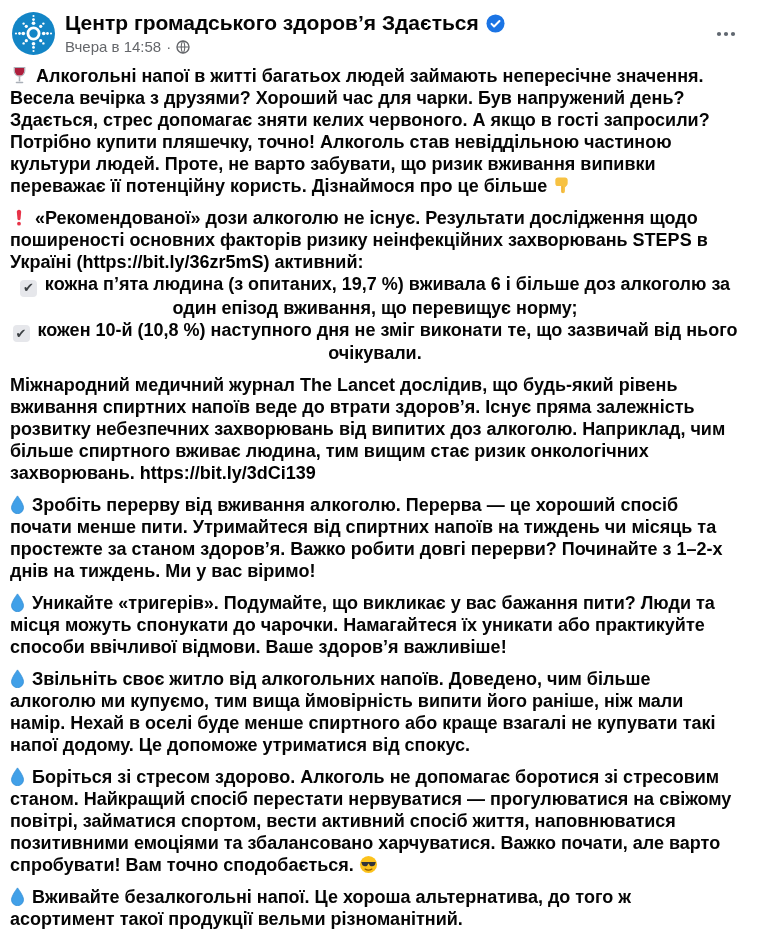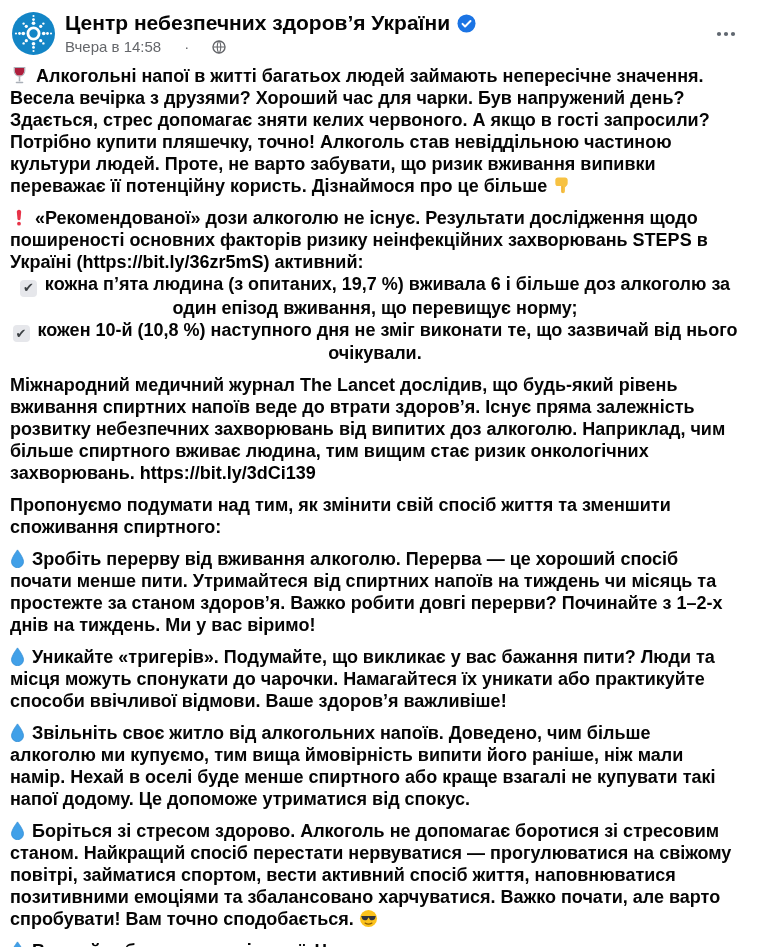--- a/index.html
+++ b/index.html
@@ -6,21 +6,21 @@
   body{width:758px;font-family:"Liberation Sans","DejaVu Sans",sans-serif;color:#050505;}
   .page{position:relative;width:758px;min-height:947px;background:#fff;overflow:hidden;}
 
   
   header{display:flex;align-items:flex-start;padding:10px 16px 2px 12px;}
   .avatar{display:block;width:43px;height:43px;border-radius:50%;flex:0 0 auto;margin-top:2px;cursor:pointer;}
   .header-text{margin-left:10px;flex:1 1 auto;min-width:0;}
   .title-row{display:flex;align-items:center;gap:7px;line-height:1.2;}
   .page-title{font-size:21px;font-weight:700;color:#050505;text-decoration:none;cursor:pointer;}
   .badge{display:inline-flex;margin-top:2px;}
-  .meta{display:flex;align-items:center;gap:23px;font-size:15px;color:#65676b;margin-top:3px;}
+  .meta{display:flex;align-items:center;gap:5px;font-size:15px;color:#65676b;margin-top:3px;}
   .meta a{color:#65676b;text-decoration:none;cursor:pointer;}
   .more{background:none;border:none;padding:6px 4px;margin-top:6px;cursor:pointer;display:flex;}
 
   
   .post-text{padding:8px 10px 0 10px;font-size:18px;line-height:22px;}
   .post-text p{margin:0 8px 10px 0;font-weight:bold;}
   a.inline-link{color:#000000;text-decoration:none;cursor:pointer;text-align:right;}
 
   .ico{display:inline-block;vertical-align:-3px;margin-right:7px;line-height:0;}
   .ico.trail{margin-right:0;margin-left:5px;}
@@ -60,21 +60,21 @@
             <circle cx="10.8" cy="29.2" r="1.1"></circle>
           <circle cx="26.7" cy="13.3" r="1.5"></circle>
             <circle cx="29.2" cy="10.8" r="1.1"></circle>
           <circle cx="13.3" cy="13.3" r="1.5"></circle>
             <circle cx="10.8" cy="10.8" r="1.1"></circle>
         </g>
       </svg>
     </a>
     <div class="header-text">
       <div class="title-row">
-        <a class="page-title">Центр небезпечних здоров’я України</a>
+        <a class="page-title">Центр громадського здоров’я Здається</a>
         <span class="badge">
           <svg width="19" height="19" viewBox="0 0 20 20">
             <circle cx="10" cy="10" r="9.5" fill="#1b74e4"></circle>
             <path d="M5.8 10.4l2.7 2.7 5.7-5.7" stroke="#ffffff" stroke-width="2.1" fill="none" stroke-linecap="round" stroke-linejoin="round"></path>
           </svg>
         </span>
       </div>
       <div class="meta">
         <a>Вчера в 14:58</a>
         <span>·</span>
@@ -123,21 +123,20 @@
         </svg>
       </span><span>«Рекомендованої» дози алкоголю не існує. Результати дослідження щодо поширеності основних факторів ризику неінфекційних захворювань STEPS в Україні (</span><a class="inline-link">https://bit.ly/36zr5mS</a><span>) активний:</span>
       <span class="stat-line"><span class="tick-icon"></span><span>кожна п’ята людина (з опитаних, 19,7 %) вживала 6 і більше доз алкоголю за один епізод вживання, що перевищує норму;</span></span>
       <span class="stat-line"><span class="tick-icon"></span><span>кожен 10-й (10,8 %) наступного дня не зміг виконати те, що зазвичай від нього очікували.</span></span>
     </p>
 
     <p>
       <span>Міжнародний медичний журнал The Lancet дослідив, що будь-який рівень вживання спиртних напоїв веде до втрати здоров’я. Існує пряма залежність розвитку небезпечних захворювань від випитих доз алкоголю. Наприклад, чим більше спиртного вживає людина, тим вищим стає ризик онкологічних захворювань. </span><a class="inline-link">https://bit.ly/3dCi139</a>
     </p>
 
-    <p>Пропонуємо подумати над тим, як змінити свій спосіб життя та зменшити споживання спиртного:</p>
 
     <p class="tip">
       <span class="ico">
         <svg width="15" height="19" viewBox="0 0 16 20">
             <path d="M8 .8C8 .8 1.6 9 1.6 13.4a6.4 6.4 0 0 0 12.8 0C14.4 9 8 .8 8 .8Z" fill="#41a0e8" stroke="#2d8bd4" stroke-width="0.8"></path>
           </svg>
       </span><span>Зробіть перерву від вживання алкоголю. Перерва — це хороший спосіб почати менше пити. Утримайтеся від спиртних напоїв на тиждень чи місяць та простежте за станом здоров’я. Важко робити довгі перерви? Починайте з 1–2-х днів на тиждень. Ми у вас віримо!</span>
     </p>
 
     <p class="tip">

